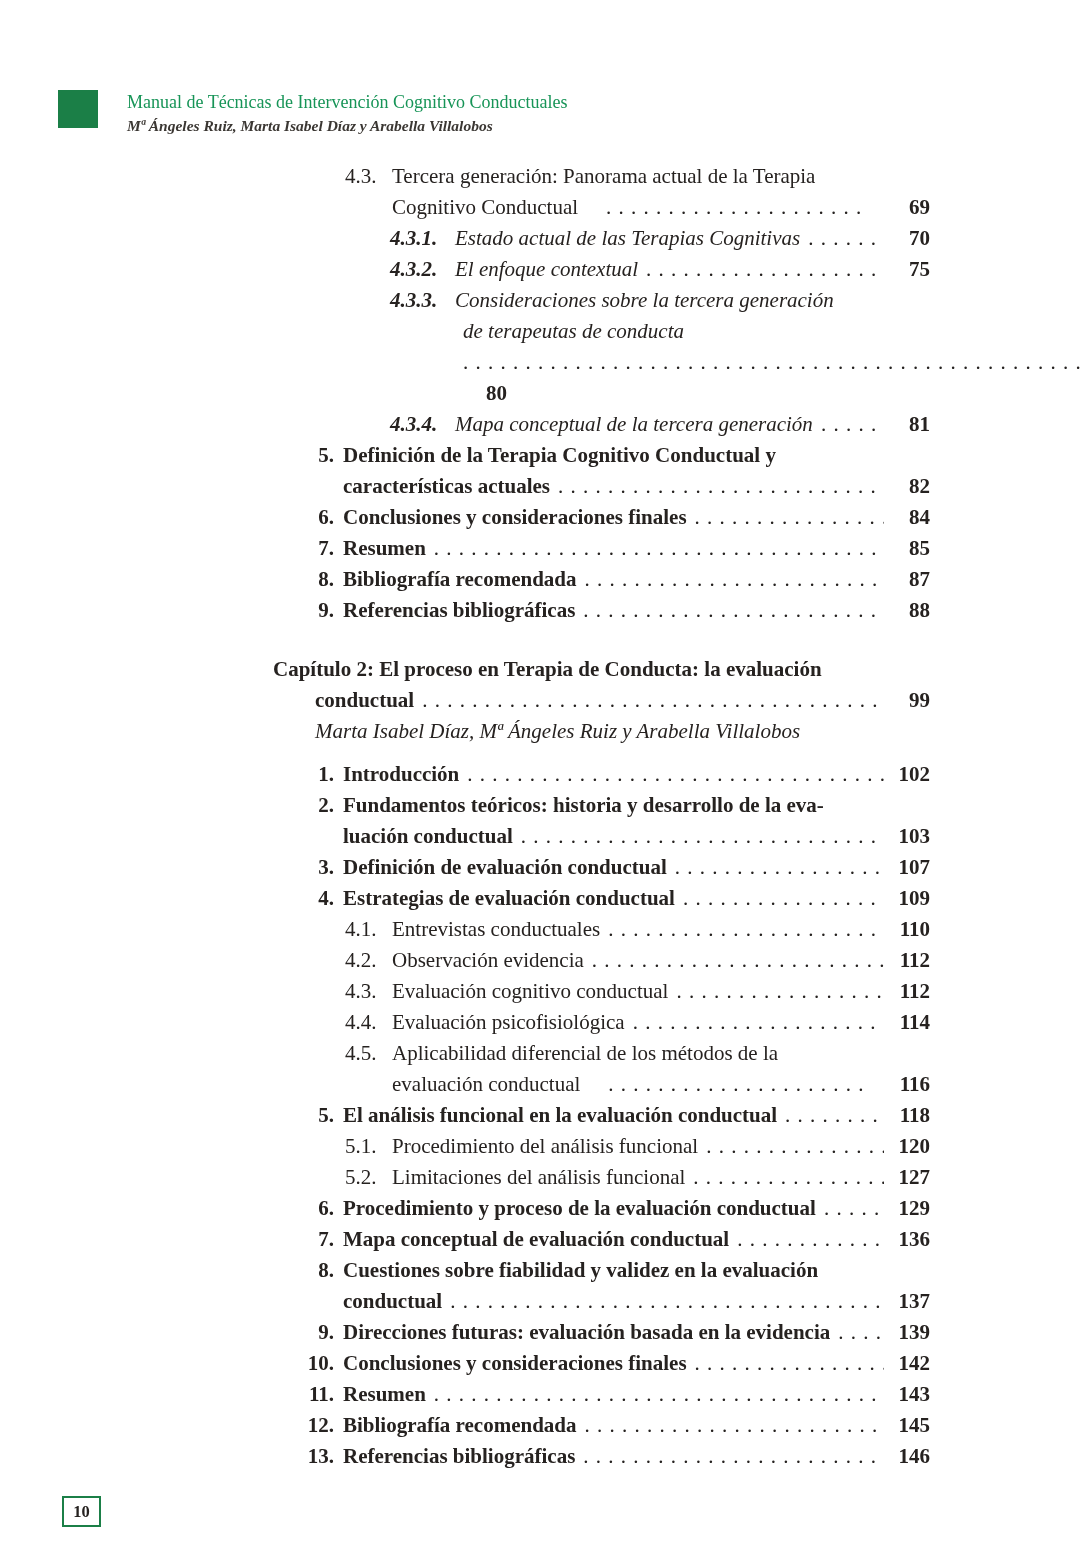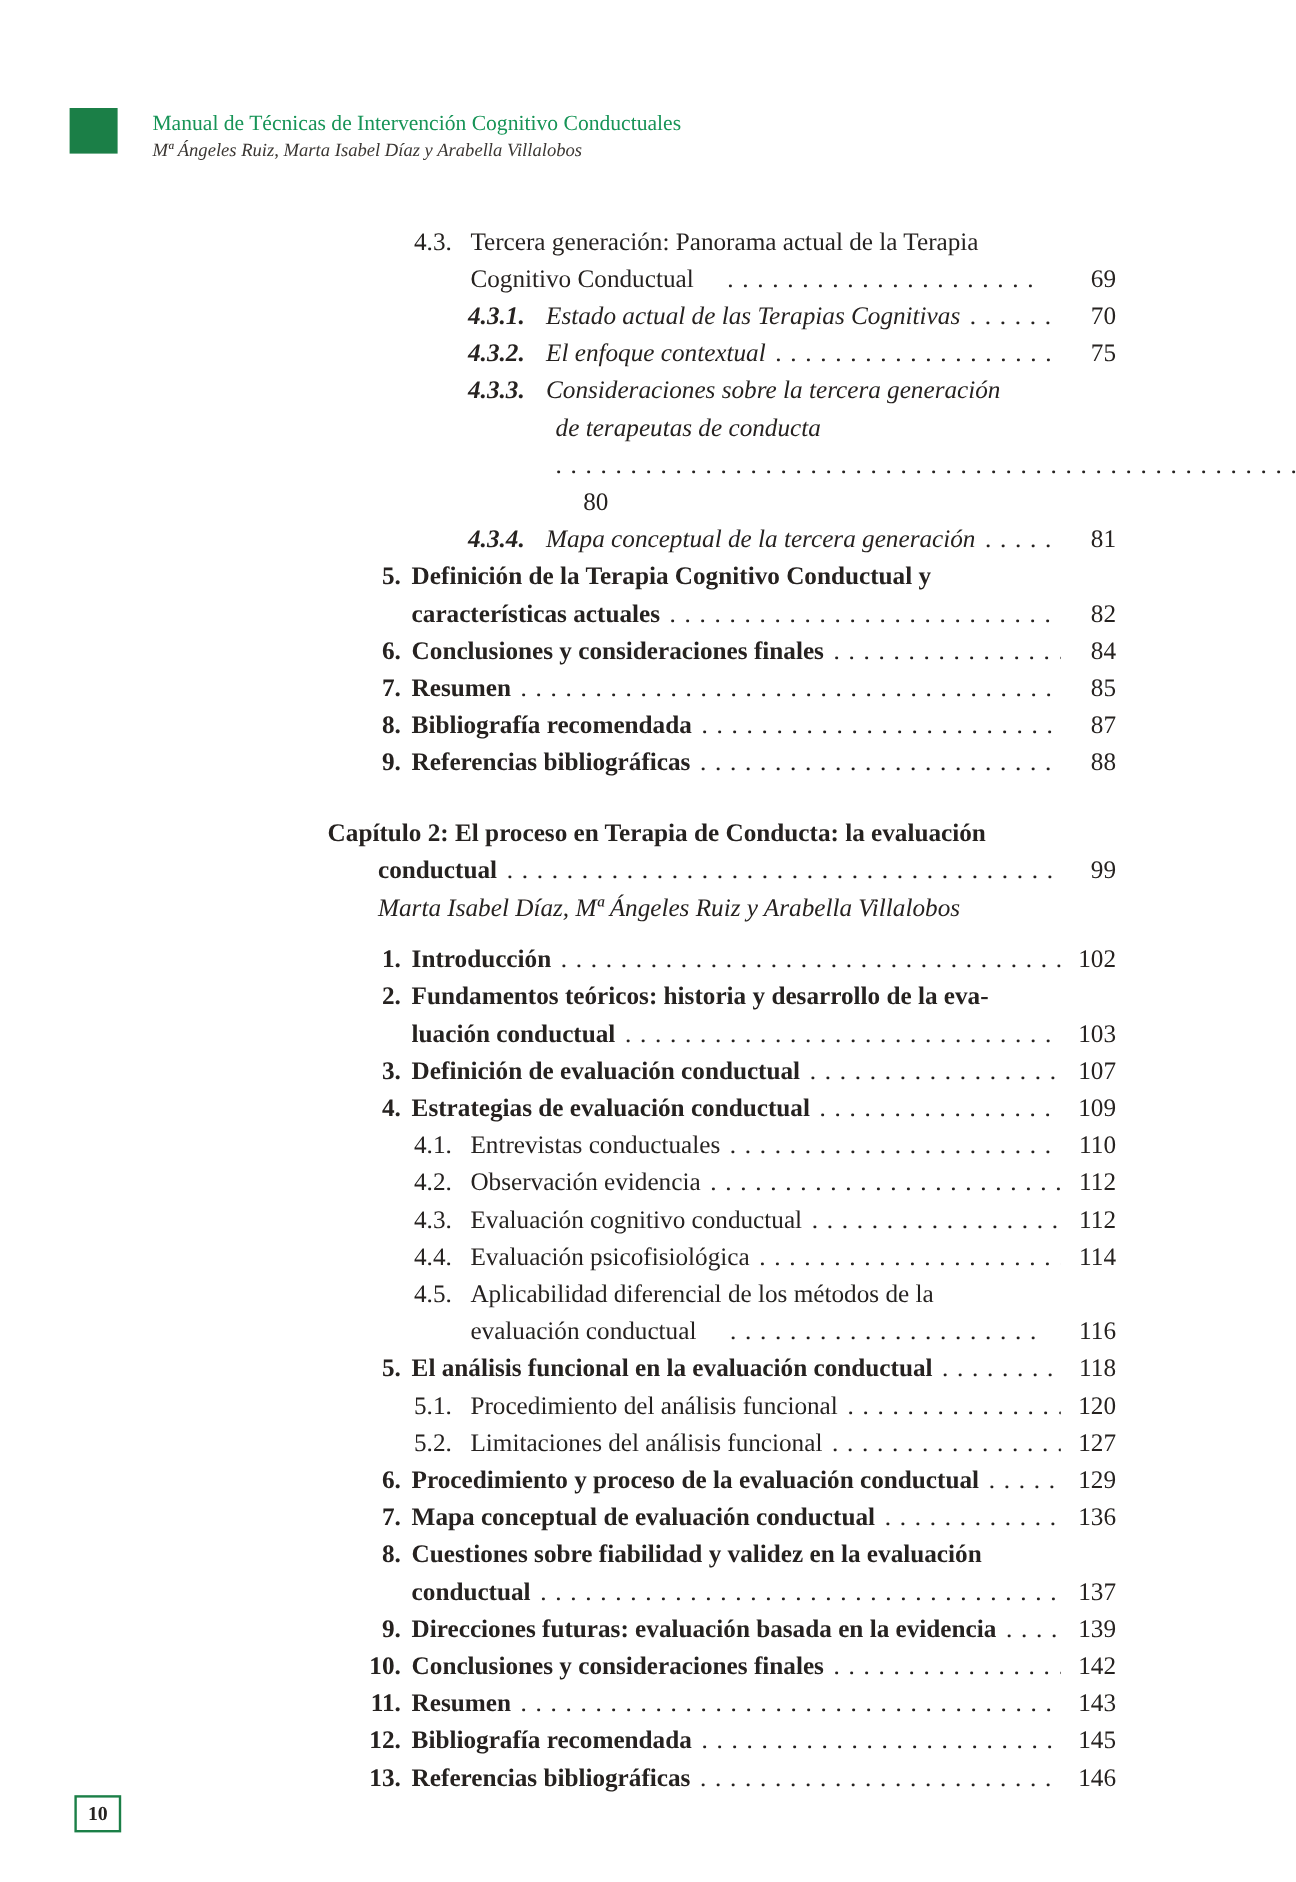--- a/index.html
+++ b/index.html
@@ -15,24 +15,24 @@
     color:var(--text-color);
     position:relative;
     overflow:hidden;
   }
   .page{width:1080px;height:1568px;position:relative;background:#fff;margin-top:28px;}
 
   
   .hdr{position:absolute;top:62px;left:58px;display:flex;gap:29px;align-items:flex-start;}
   .hdr-square{width:40px;height:38px;background:var(--square-green);flex:none;}
   .hdr-title{color:var(--brand-green);font-size:18px;line-height:24px;}
-  .hdr-subtitle{color:#3b3733;font-style:italic;font-size:15.5px;line-height:24px;}
+  .hdr-subtitle{color:#3b3733;font-style:italic;font-size:15.5px;line-height:24px;font-weight:bold;}
 
   
-  .toc{position:absolute;top:158px;left:0;right:0;font-size:21px;}
+  .toc{position:absolute;top:133px;left:0;right:0;font-size:21px;}
   .toc-item{margin-right:150px;}
   .toc-line{display:flex;align-items:baseline;line-height:31px;white-space:nowrap;}
   .chapter{margin-left:273px;}
   .authors{margin-left:315px;}
   .l1{margin-left:302px;}
   .l2{margin-left:345px;}
   .l3{margin-left:390px;}
   .num{flex:none;display:inline-block;}
   .l1 .num{width:32px;text-align:right;margin-right:9px;}
   .l2 .num{width:47px;text-align:left;}
@@ -42,21 +42,21 @@
   .l3 .cont{padding-left:65px;flex-direction:column;}
   .chapter .cont{padding-left:42px;}
   .bold .num,.bold .txt{font-weight:700;}
   .italic .num,.italic .txt{font-style:italic;}
   .txt{flex:none;}
   .leader{flex:1 1 auto;overflow:hidden;white-space:nowrap;margin:0 2px 0 8px;min-width:0;}
   .leader::after{
     content:". . . . . . . . . . . . . . . . . . . . . . . . . . . . . . . . . . . . . . . . . . . . . . . . . . . . . . . . . . . . . . . . . . . .";
     font-weight:400;font-style:normal;letter-spacing:1px;
   }
-  .pg{flex:none;min-width:44px;text-align:right;font-weight:400;font-style:normal;}
+  .pg{flex:none;min-width:44px;text-align:right;font-weight:700;font-style:normal;}
 
   
   .folio{
     position:absolute;left:62px;top:1468px;
     min-width:39px;height:31px;
     border:2px solid var(--square-green);
     display:flex;align-items:center;justify-content:center;
     padding:0 9px;
     font-weight:700;font-size:16.5px;
   }

